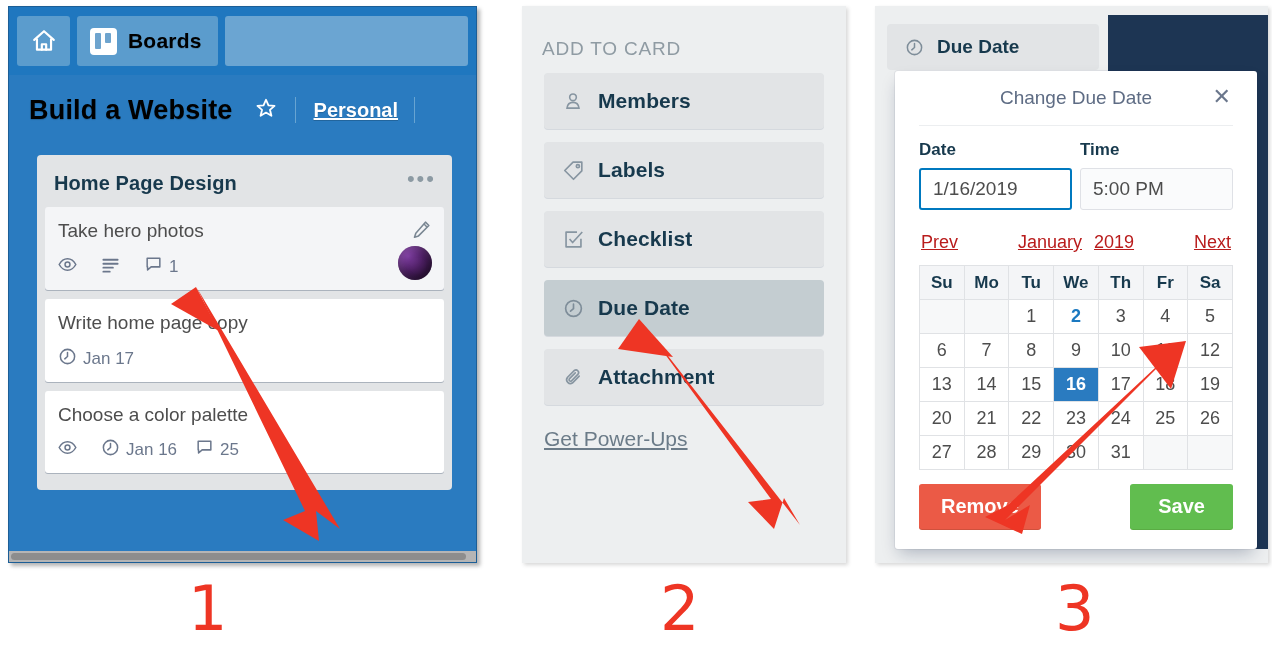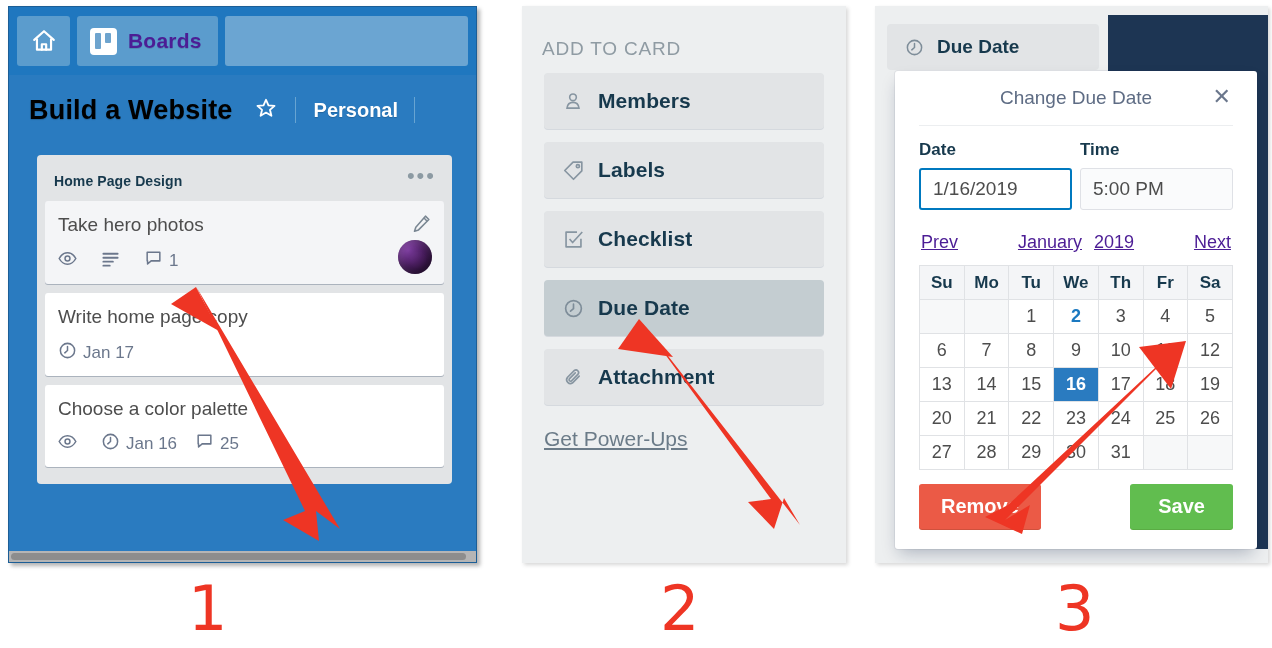--- a/index.html
+++ b/index.html
@@ -27,21 +27,21 @@
   }
   .tb-btn {
     background: #5b9ccd; border-radius: 3px;
     height: 50px; display: flex; align-items: center;
     padding: 0 12px; margin-right: 7px;
   }
   .tb-btn.home { width: 53px; justify-content: center; padding: 0; }
   .tb-btn.boards { padding: 0 16px 0 13px; }
   .tb-spacer { flex: 1; background: #6ba5d2; height: 50px; border-radius: 3px; }
   .tb-label {
-    color: #4c1d95; font-size: 21px; font-weight: bold;
+    color: #000000; font-size: 21px; font-weight: bold;
     letter-spacing: .2px; margin-left: 11px;
     text-shadow: 0 1px 0 rgba(0,0,0,.12);
   }
   .icon-home svg { display: block; }
   .icon-boards {
     width: 27px; height: 27px; background: #ffffff; border-radius: 4px;
     position: relative; flex: 0 0 auto;
   }
   .icon-boards::before, .icon-boards::after {
     content: ""; position: absolute; top: 5px; background: #6ea4ce; border-radius: 1px;
@@ -53,32 +53,32 @@
     position: absolute; left: 0; top: 68px; right: 0; height: 70px;
     background: #2a7bc0;
     display: flex; align-items: center; padding: 0 20px;
   }
   #p1-boardtitle {
     color: #000000; font-size: 27px; font-weight: bold;
     letter-spacing: .2px; text-shadow: 0 1px 1px rgba(0,0,0,.18);
   }
   #p1-star { margin-left: 22px; }
   .vdiv { width: 1px; height: 26px; background: #67a4d2; margin: 0 18px; }
-  #p1-team { color: #ffffff; font-size: 20px; font-weight: bold; text-shadow: 0 1px 1px rgba(0,0,0,.18); }
+  #p1-team { color: #ffffff; font-size: 20px; font-weight: bold; text-shadow: 0 1px 1px rgba(0,0,0,.18); text-decoration: underline; }
   .vdiv2 { width: 1px; height: 26px; background: #67a4d2; margin-left: 16px; }
 
   #p1-list {
     position: absolute; left: 28px; top: 148px; width: 415px;
     background: #e2e4e6; border-radius: 4px; padding: 0 0 8px 0;
   }
   #p1-list-header {
     display: flex; align-items: center; justify-content: space-between;
     padding: 17px 16px 12px 17px;
   }
-  #p1-list-title { font-size: 14px; font-weight: bold; color: #17394d; letter-spacing: .1px; }
+  #p1-list-title { font-size: 20px; font-weight: bold; color: #17394d; letter-spacing: .1px; }
   #p1-list-menu { color: #8c9aa3; font-size: 22px; letter-spacing: 2px; line-height: 8px; padding-bottom: 9px; }
 
   .tcard {
     margin: 0 8px 9px 8px; background: #ffffff; border-radius: 3px;
     box-shadow: 0 1px 0 rgba(9,30,66,.25);
     padding: 12px 12px 11px 13px; position: relative;
   }
   .tcard.hovered { background: #f4f5f7; }
   .tcard-title { font-size: 19px; color: #4d4d4d; line-height: 1.25; padding-right: 34px; }
   .tcard-badges { display: flex; align-items: center; margin-top: 12px; gap: 7px; color: #6b778c; }
@@ -168,21 +168,21 @@
     height: 42px; border-radius: 3px; display: flex; align-items: center;
     padding-left: 12px; font-size: 19px; color: #4d4d4d;
   }
   .p3-input.focused { background: #ffffff; border: 2px solid #0079bf; }
   .p3-input.plain { background: #fafbfc; border: 1px solid #dfe1e6; }
 
   #p3-cal-nav {
     display: flex; align-items: center; justify-content: space-between;
     padding: 22px 2px 12px 2px; font-size: 18px;
   }
-  #p3-cal-nav a, .cal-link { color: #4c1d95; }
+  #p3-cal-nav a, .cal-link { color: #b91c1c; }
   #p3-cal-month-wrap { display: flex; gap: 12px; }
 
   #p3-cal { width: 100%; border-collapse: collapse; table-layout: fixed; }
   #p3-cal th {
     background: #f4f5f7; border: 1px solid #e0e2e5;
     height: 34px; font-size: 17px; font-weight: bold; color: #17394d;
   }
   #p3-cal td {
     border: 1px solid #e0e2e5; height: 34px; text-align: center;
     font-size: 18px; color: #4d4d4d; background: #ffffff;

